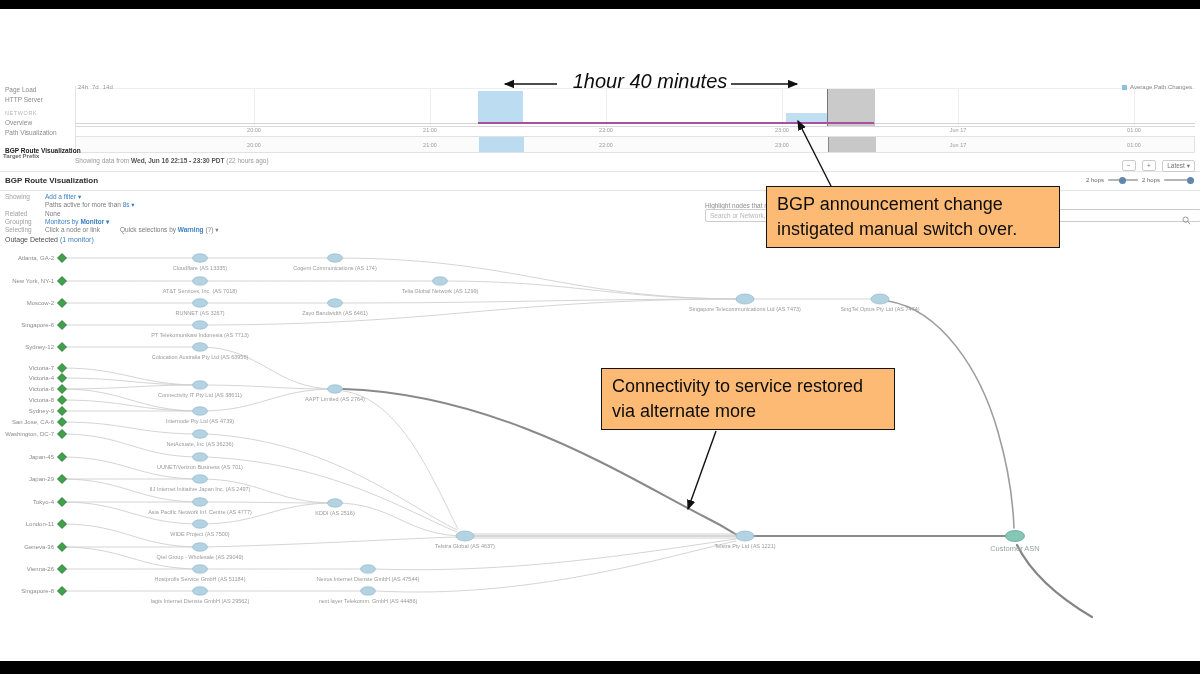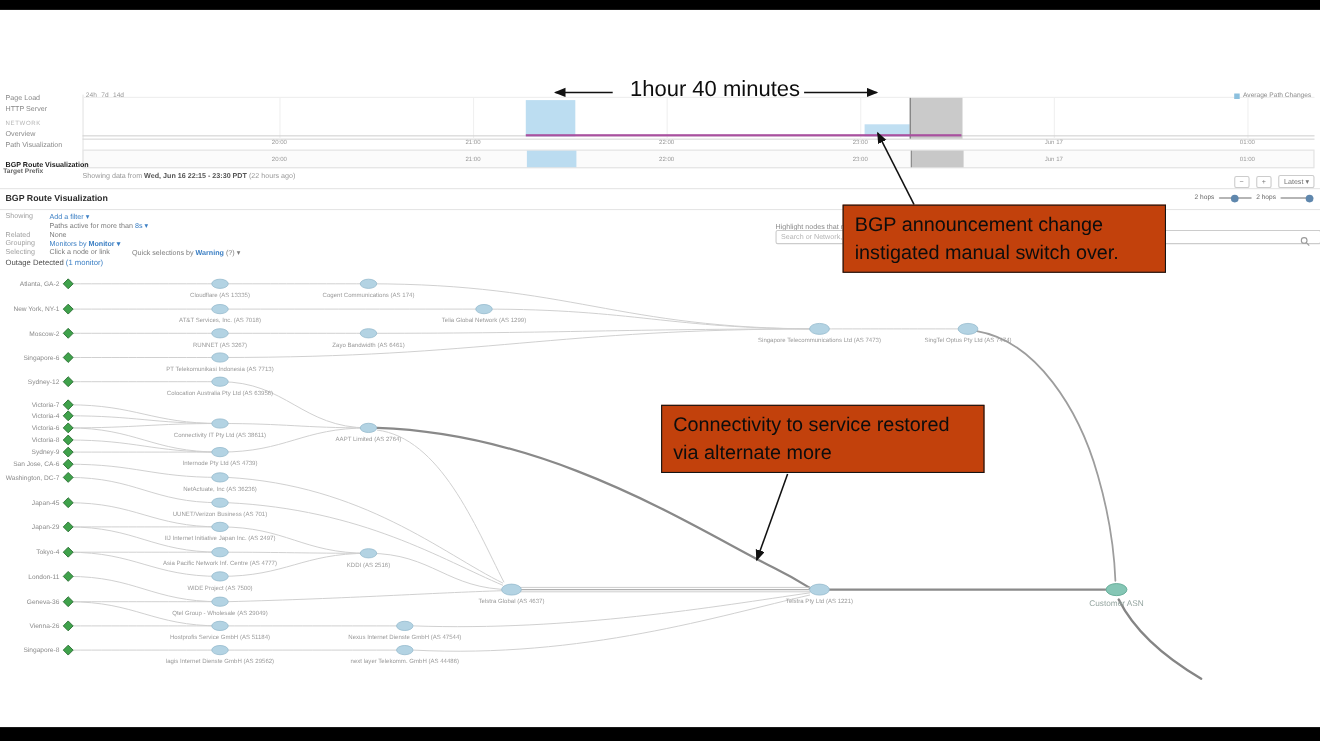--- a/index.html
+++ b/index.html
@@ -61,25 +61,25 @@
   .hl-input::placeholder{color:#b4b4b4;}
   .search-icon{position:absolute;left:1182px;top:211px;z-index:1;}
   .outage{position:absolute;left:5px;top:236px;font-size:7px;color:#4d4d4d;z-index:2;}
   .outage .cnt{color:#3b7fc4;cursor:pointer;}
 
   
   #overlay{position:absolute;left:0;top:0;width:1200px;height:674px;z-index:5;pointer-events:none;}
   svg text{font-family:"Liberation Sans",sans-serif;}
 
   
-  .ann{position:absolute;background:#c2410c;border:1.5px solid #141414;font-size:18px;line-height:25px;
+  .ann{position:absolute;background:#fdba74;border:1.5px solid #141414;font-size:18px;line-height:25px;
        padding:5px 10px;color:#0d0d0d;z-index:6;width:272px;}
   .ann1{left:766px;top:186px;}
   .ann2{left:601px;top:368px;}
-  .duration{position:absolute;left:562px;top:70px;width:176px;text-align:center;font-size:20px;color:#0d0d0d;z-index:6;}
+  .duration{position:absolute;left:562px;top:70px;width:176px;text-align:center;font-size:20px;color:#0d0d0d;z-index:6;font-style:italic;}
 </style>
 </head>
 <body>
 
 <div class="black-bar top"></div>
 <div class="black-bar bottom"></div>
 
 <div class="sidebar" id="sidebar">
     <div class="side-item">Page Load</div>
     <div class="side-item">HTTP Server</div>

